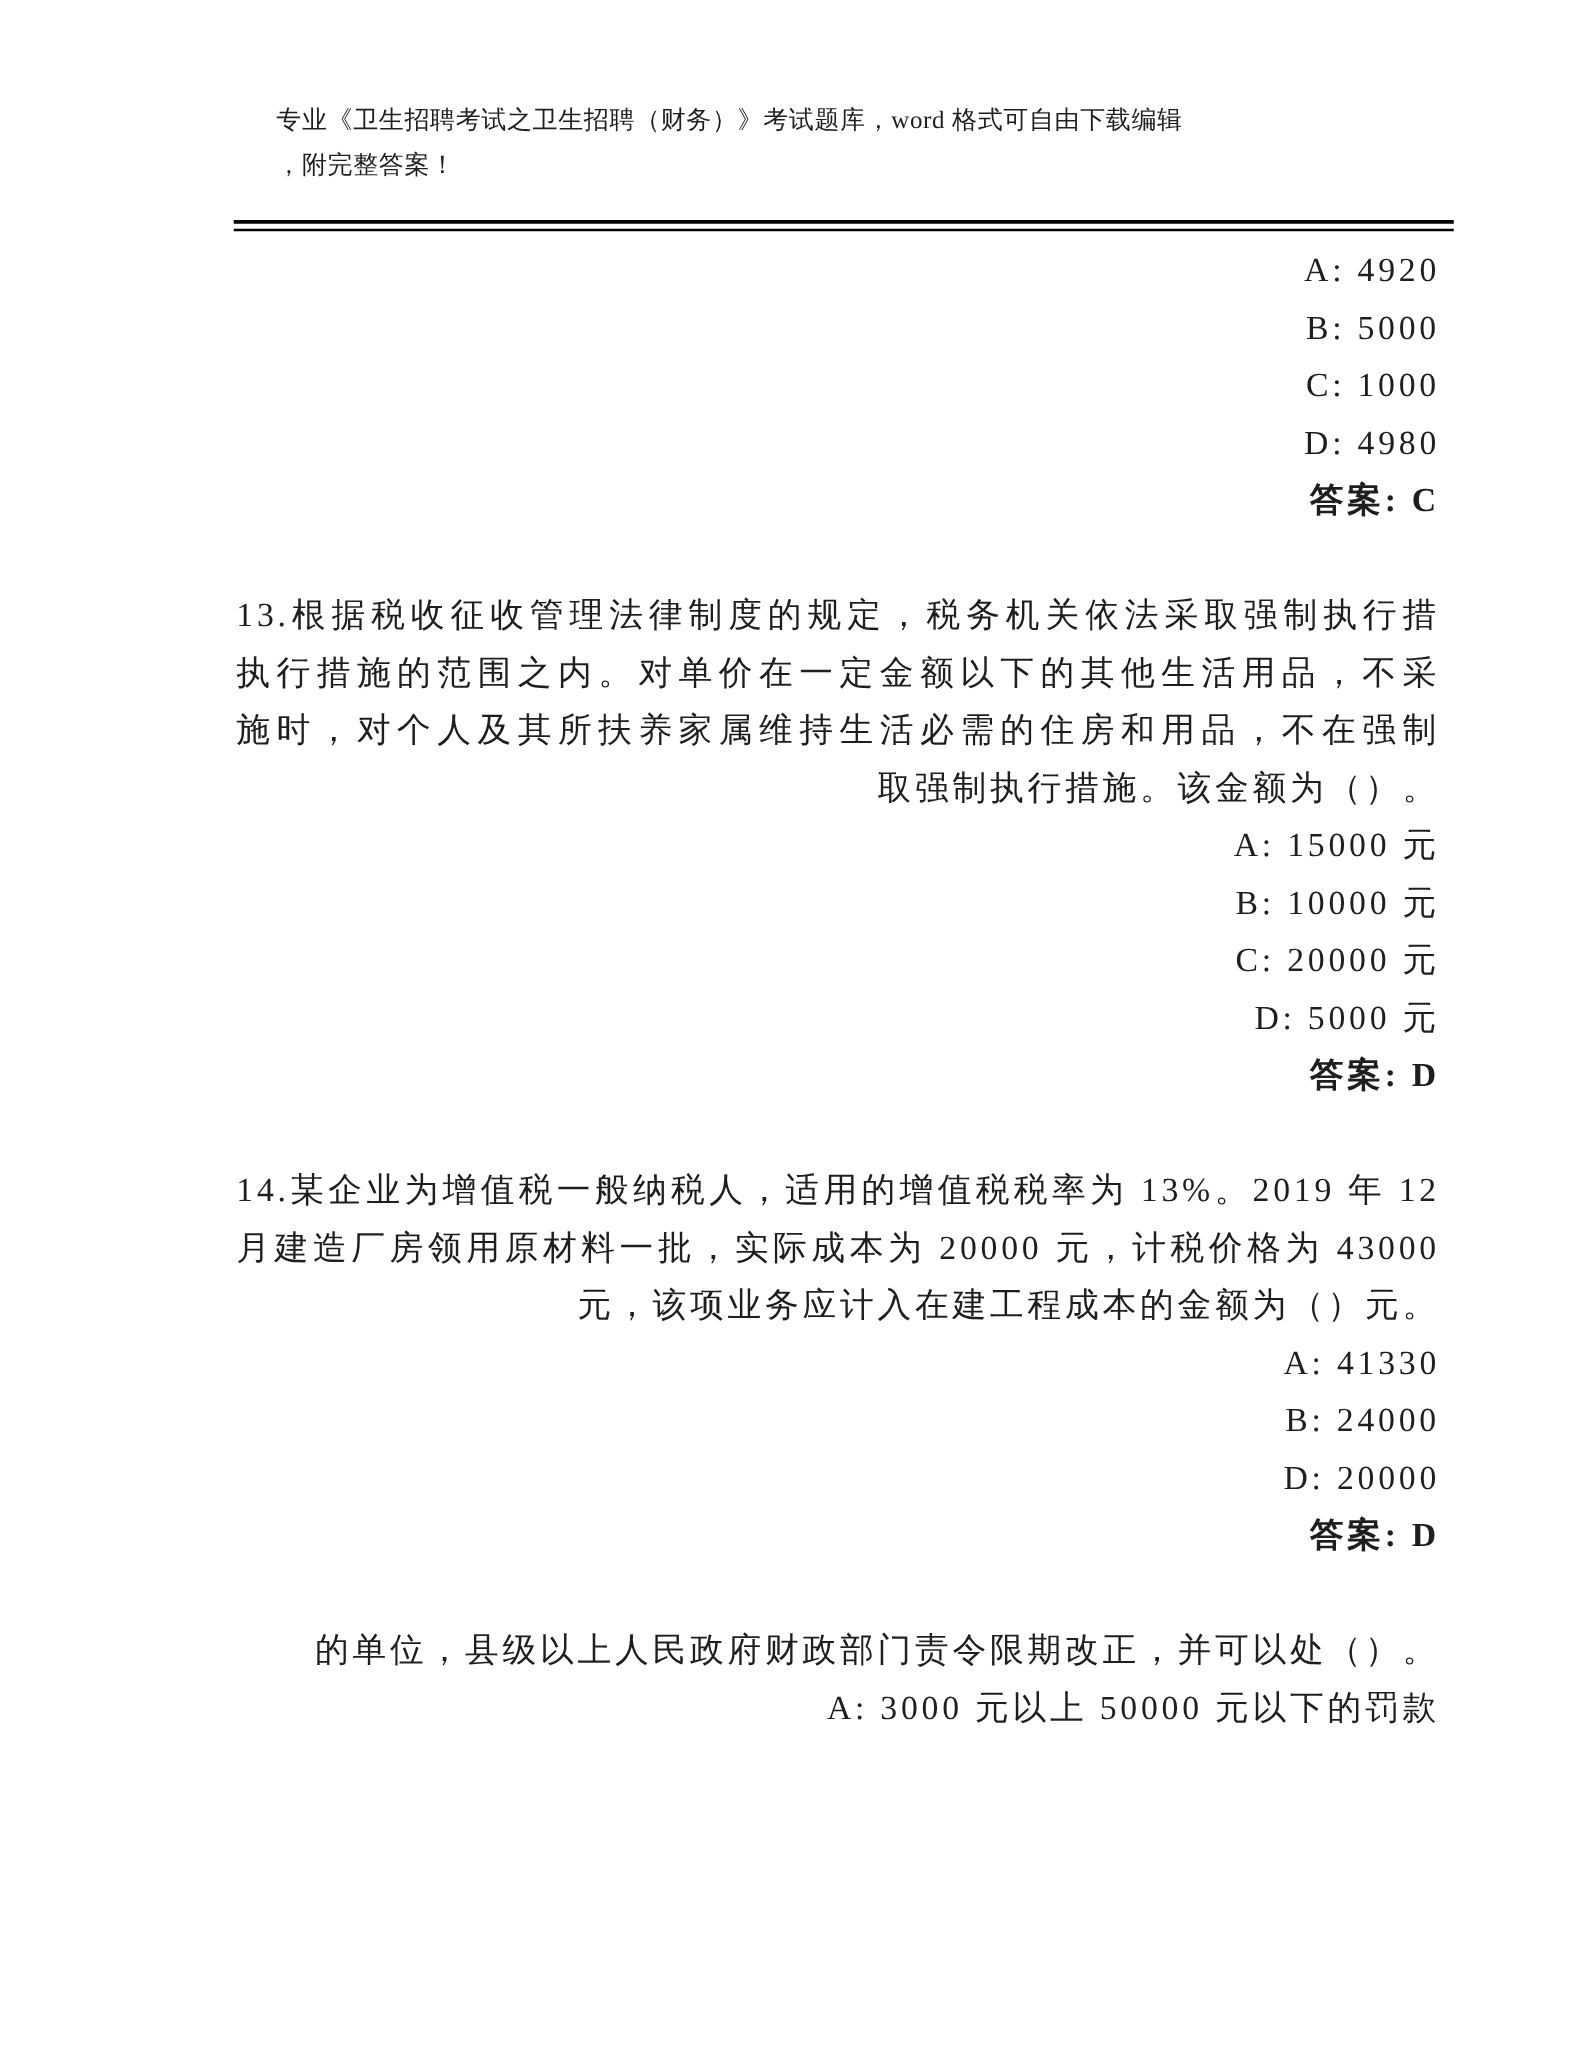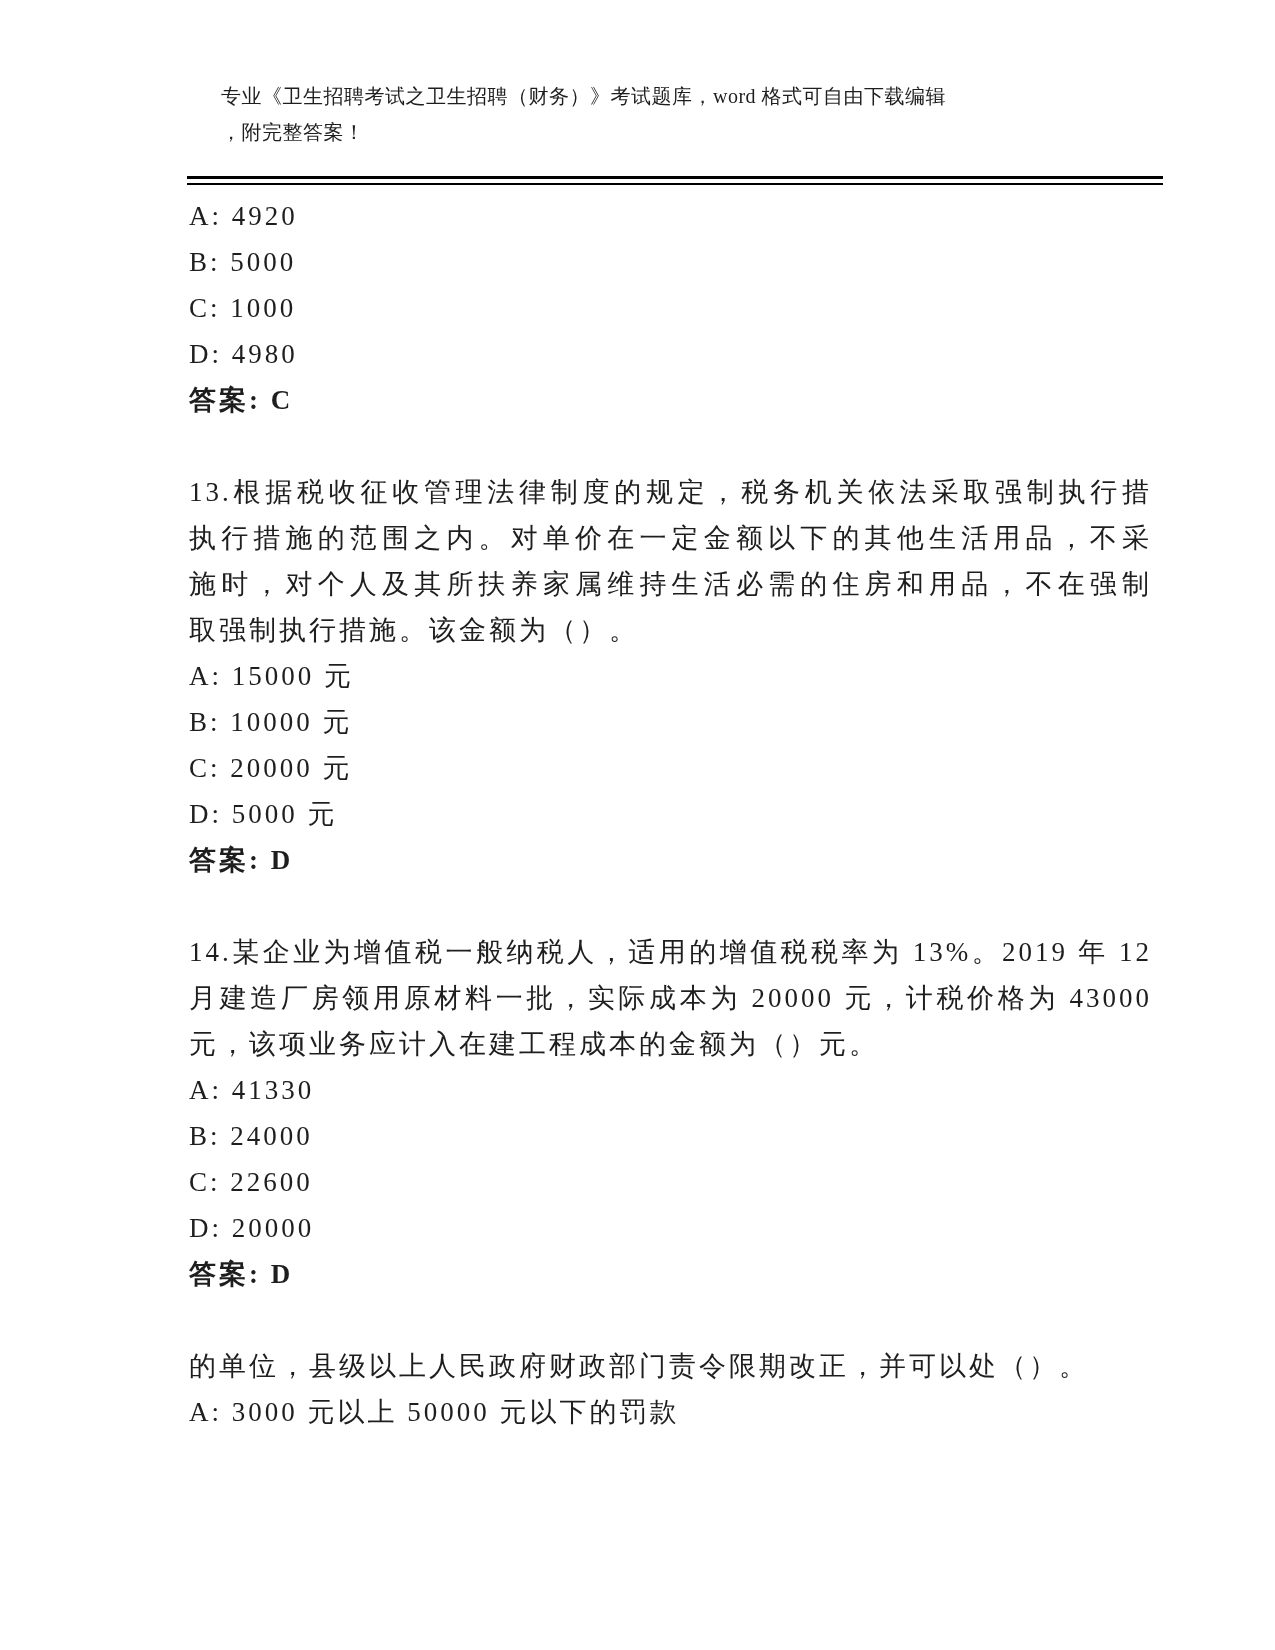--- a/index.html
+++ b/index.html
@@ -43,20 +43,21 @@
     left: 189px;
     top: 193px;
     width: 963px;
     font-size: 27px;
   }
   .bline {
     height: 46px;
     line-height: 46px;
     letter-spacing: 3px;
     white-space: pre;
+    text-align: right;
   }
   .bline.fill {
     white-space: normal;
     text-align: justify;
     text-align-last: justify;
   }
   .bline.answer {
     font-weight: 700;
   }
   .gap {
@@ -95,21 +96,20 @@
         <div class="bline option">D: 5000 元</div>
         <div class="bline answer">答案: D</div>
       </section>
       <div class="gap"></div>
       <section>
         <div class="bline qline fill">14.某企业为增值税一般纳税人，适用的增值税税率为 13%。2019 年 12</div>
         <div class="bline qline fill">月建造厂房领用原材料一批，实际成本为 20000 元，计税价格为 43000</div>
         <div class="bline qline">元，该项业务应计入在建工程成本的金额为（）元。</div>
         <div class="bline option">A: 41330</div>
         <div class="bline option">B: 24000</div>
-        <div class="bline option">C: 22600</div>
         <div class="bline option">D: 20000</div>
         <div class="bline answer">答案: D</div>
       </section>
       <div class="gap"></div>
       <section>
         <div class="bline qline">的单位，县级以上人民政府财政部门责令限期改正，并可以处（）。</div>
         <div class="bline option">A: 3000 元以上 50000 元以下的罚款</div>
       </section>
     </main>
 

